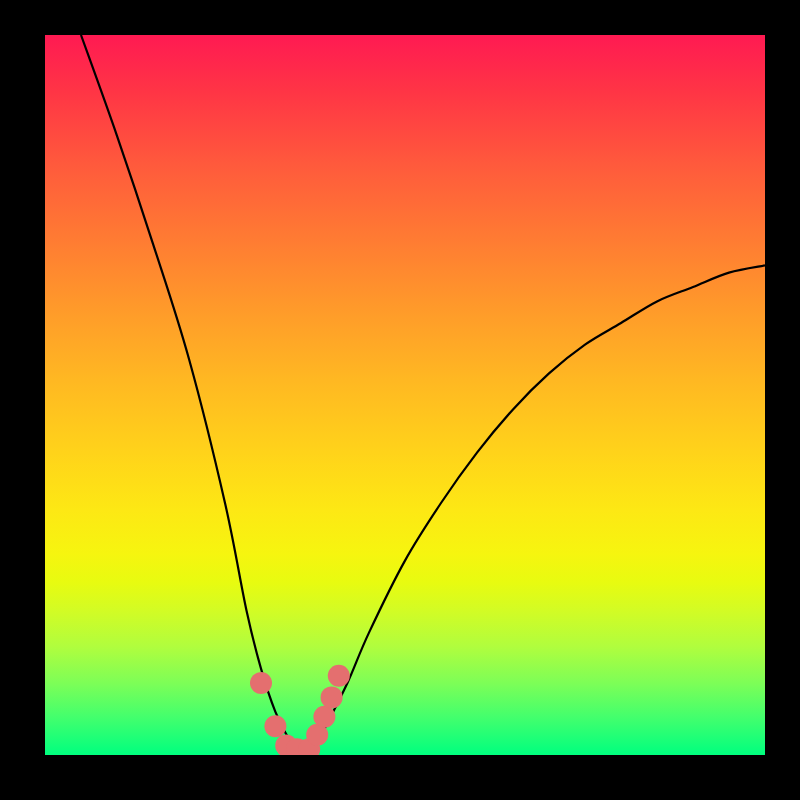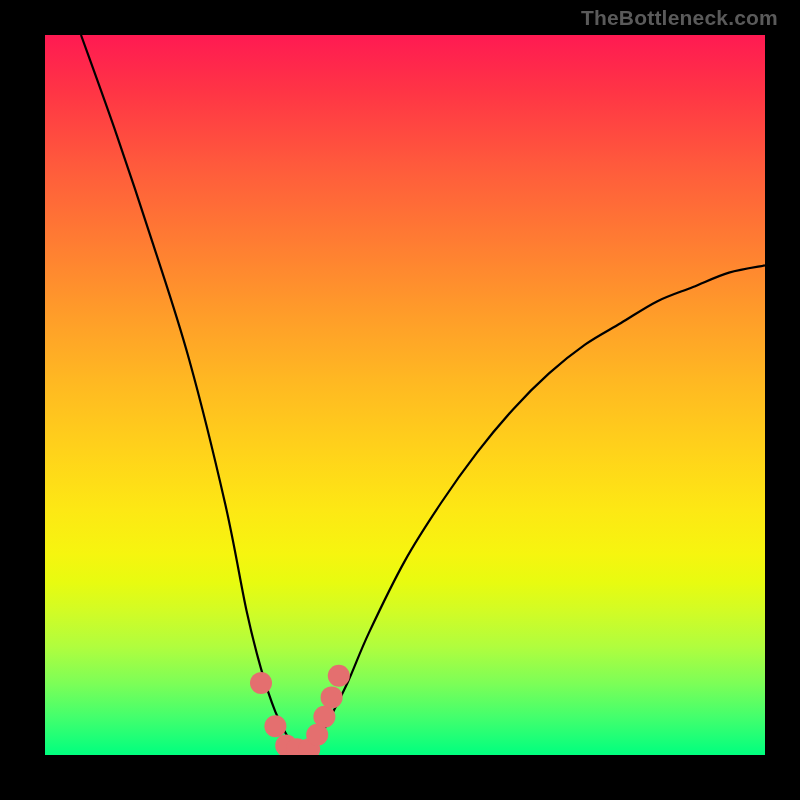--- a/index.html
+++ b/index.html
@@ -56,21 +56,20 @@
     left: 0;
     top: 0;
     width: 720px;
     height: 720px;
   }
 </style>
 </head>
 <body>
 
 <div class="frame">
-  <div class="watermark">TheBottleneck.com</div>
   <div class="plot-area">
     <svg class="curve" viewBox="0 0 720 720" preserveAspectRatio="none">
       <path id="curve-path" fill="none" stroke="#000" stroke-width="2.2" d="M 36.0 0.0 C 42.0 16.8, 60.0 66.0, 72.0 100.8 C 84.0 135.6, 96.0 171.6, 108.0 208.8 C 120.0 246.0, 132.0 280.8, 144.0 324.0 C 156.0 367.2, 170.4 426.0, 180.0 468.0 C 189.6 510.0, 195.6 548.4, 201.6 576.0 C 207.6 603.6, 211.2 616.8, 216.0 633.6 C 220.8 650.4, 225.6 664.8, 230.4 676.8 C 235.2 688.8, 241.2 699.6, 244.8 705.6 C 248.4 711.6, 249.6 711.6, 252.0 712.8 C 254.4 714.0, 256.8 712.8, 259.2 712.8 C 261.6 712.8, 264.0 714.0, 266.4 712.8 C 268.8 711.6, 271.2 709.2, 273.6 705.6 C 276.0 702.0, 276.0 700.8, 280.8 691.2 C 285.6 681.6, 295.2 663.6, 302.4 648.0 C 309.6 632.4, 314.4 618.0, 324.0 597.6 C 333.6 577.2, 348.0 547.2, 360.0 525.6 C 372.0 504.0, 384.0 486.0, 396.0 468.0 C 408.0 450.0, 420.0 433.2, 432.0 417.6 C 444.0 402.0, 456.0 387.6, 468.0 374.4 C 480.0 361.2, 492.0 349.2, 504.0 338.4 C 516.0 327.6, 528.0 318.0, 540.0 309.6 C 552.0 301.2, 564.0 295.2, 576.0 288.0 C 588.0 280.8, 600.0 272.4, 612.0 266.4 C 624.0 260.4, 636.0 256.8, 648.0 252.0 C 660.0 247.2, 672.0 241.2, 684.0 237.6 C 696.0 234.0, 714.0 231.6, 720.0 230.4"></path>
       <g id="markers-group">
           <circle cx="216.0" cy="648.0" r="11" fill="#e46f6f"></circle>
           <circle cx="230.4" cy="691.2" r="11" fill="#e46f6f"></circle>
           <circle cx="241.2" cy="710.6" r="11" fill="#e46f6f"></circle>
           <circle cx="252.0" cy="714.2" r="11" fill="#e46f6f"></circle>
           <circle cx="264.2" cy="714.2" r="11" fill="#e46f6f"></circle>
           <circle cx="272.2" cy="699.8" r="11" fill="#e46f6f"></circle>

